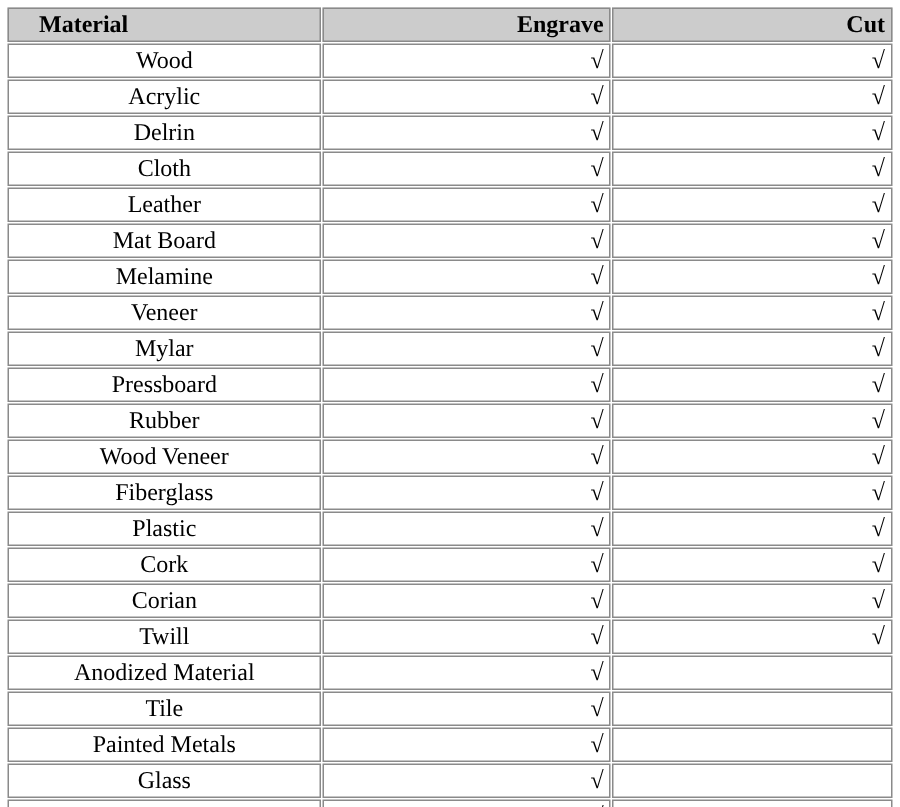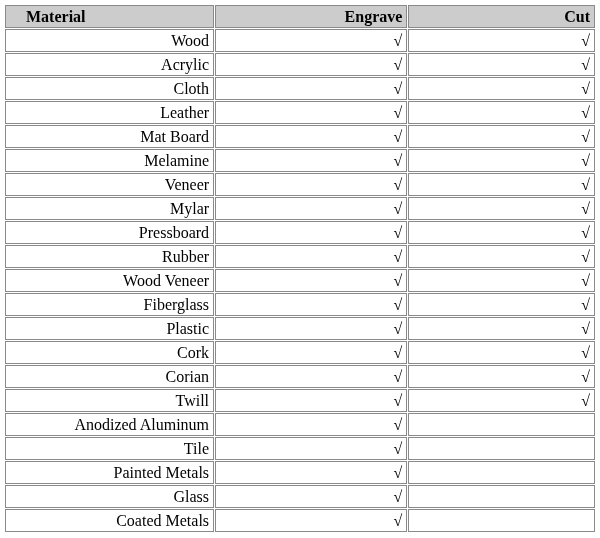--- a/index.html
+++ b/index.html
@@ -22,41 +22,46 @@
       vertical-align: middle;
     }
     th {
       background: #ccc;
       text-align: left;
       font-weight: bold;
       padding-left: 20px;
     }
     .col-material { width: 210px; }
     .col-mark { width: 190px; text-align: right; }
-    td.col-material { text-align: right; }
+    td.col-material { text-align: center; }
   </style>
 </head>
 <body>
 
 <table>
   <thead>
     <tr>
       <th class="col-material">Material</th>
       <th class="col-mark">Engrave</th>
       <th class="col-mark">Cut</th>
     </tr>
   </thead>
   <tbody id="tbody">
       <tr>
         <td class="col-material">Wood</td>
         <td class="col-mark">√</td>
         <td class="col-mark">√</td>
       </tr>
       <tr>
         <td class="col-material">Acrylic</td>
+        <td class="col-mark">√</td>
+        <td class="col-mark">√</td>
+      </tr>
+      <tr>
+        <td class="col-material">Delrin</td>
         <td class="col-mark">√</td>
         <td class="col-mark">√</td>
       </tr>
       <tr>
         <td class="col-material">Cloth</td>
         <td class="col-mark">√</td>
         <td class="col-mark">√</td>
       </tr>
       <tr>
         <td class="col-material">Leather</td>
@@ -117,21 +122,21 @@
         <td class="col-material">Corian</td>
         <td class="col-mark">√</td>
         <td class="col-mark">√</td>
       </tr>
       <tr>
         <td class="col-material">Twill</td>
         <td class="col-mark">√</td>
         <td class="col-mark">√</td>
       </tr>
       <tr>
-        <td class="col-material">Anodized Aluminum</td>
+        <td class="col-material">Anodized Material</td>
         <td class="col-mark">√</td>
         <td class="col-mark"></td>
       </tr>
       <tr>
         <td class="col-material">Tile</td>
         <td class="col-mark">√</td>
         <td class="col-mark"></td>
       </tr>
       <tr>
         <td class="col-material">Painted Metals</td>

